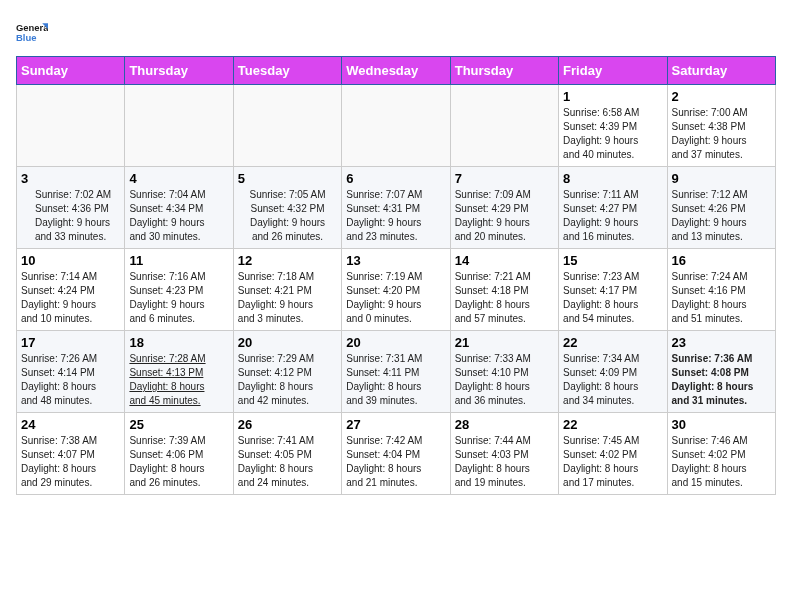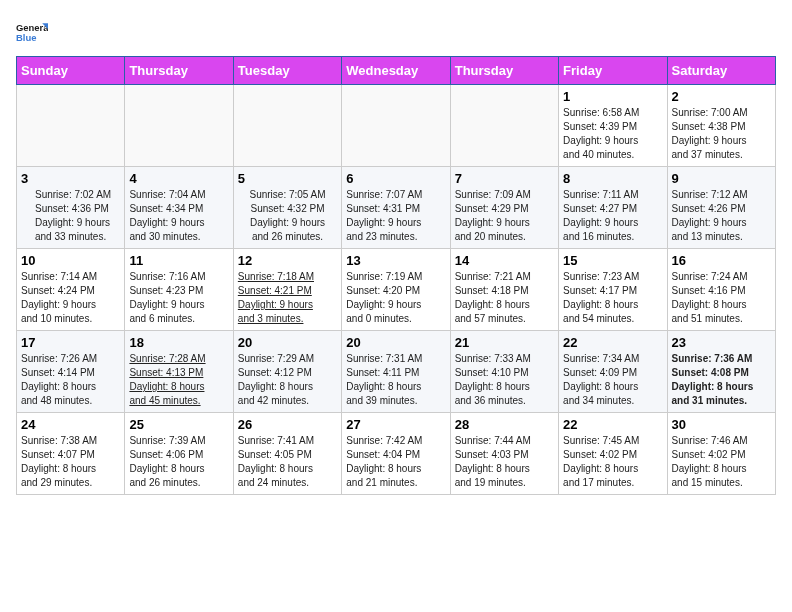--- a/index.html
+++ b/index.html
@@ -198,21 +198,21 @@
         </td>
         <td>
           <span class="day-num">11</span>
           <div class="day-info" style="white-space: pre-line;">Sunrise: 7:16 AM
 Sunset: 4:23 PM
 Daylight: 9 hours
 and 6 minutes.</div>
         </td>
         <td>
           <span class="day-num">12</span>
-          <div class="day-info" style="white-space: pre-line; text-decoration: underline;">Sunrise: 7:18 AM
+          <div class="day-info" style="white-space: pre-line;">Sunrise: 7:18 AM
 Sunset: 4:21 PM
 Daylight: 9 hours
 and 3 minutes.</div>
         </td>
         <td>
           <span class="day-num">13</span>
           <div class="day-info" style="white-space: pre-line;">Sunrise: 7:19 AM
 Sunset: 4:20 PM
 Daylight: 9 hours
 and 0 minutes.</div>

